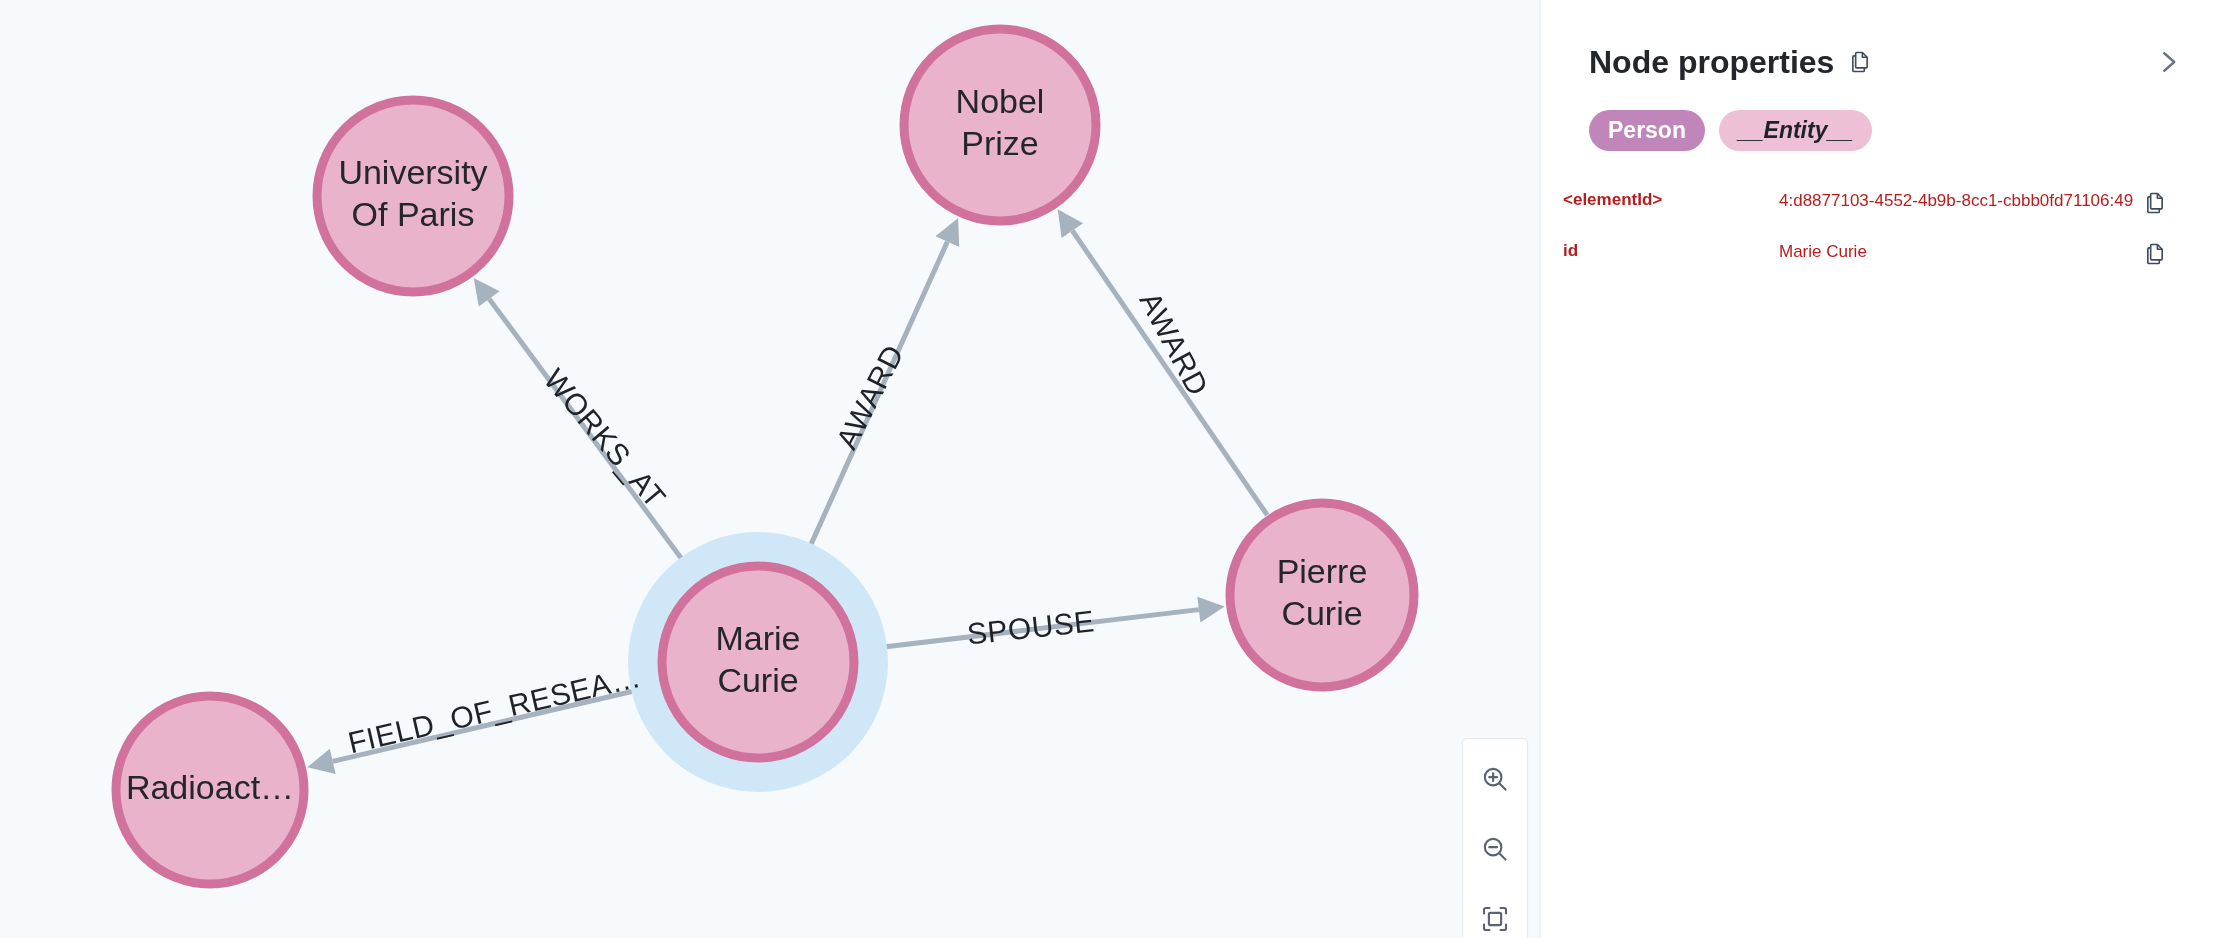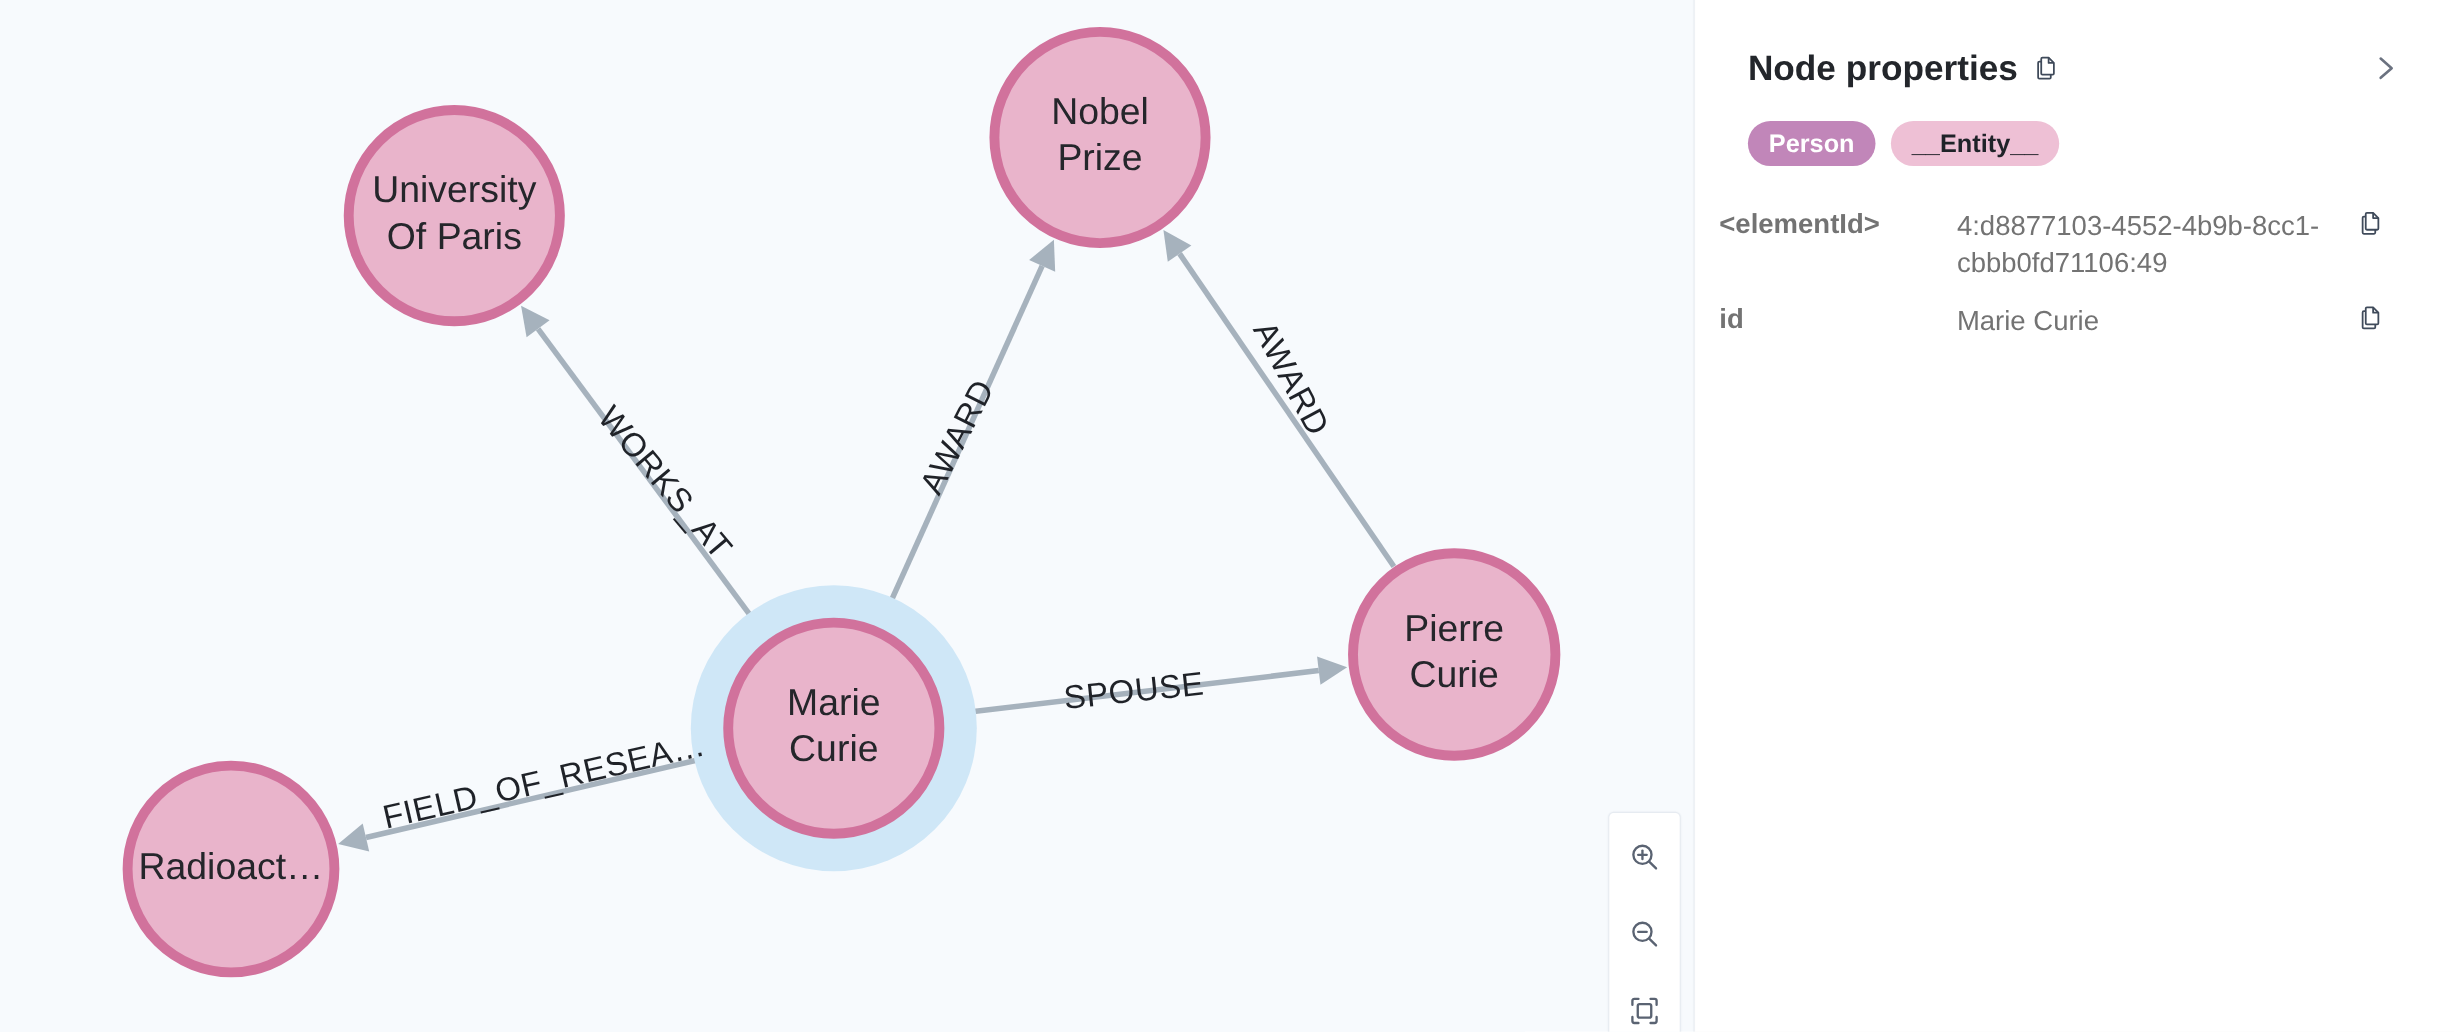--- a/index.html
+++ b/index.html
@@ -153,22 +153,22 @@
 
   #props-table {
     margin-top: 30px;
     width: 100%;
     border-collapse: collapse;
   }
   #props-table tr.zebra { background: #f6f7f9; }
   #props-table td {
     padding: 9px 0 11px 0;
     vertical-align: top;
-    font-size: 25px;
-    color: #737373;
+    font-size: 17px;
+    color: #b91c1c;
   }
   td.prop-key {
     font-weight: bold;
     width: 216px;
     padding-left: 26px;
     white-space: nowrap;
   }
   td.prop-val {
     padding-right: 10px;
     line-height: 1.32;
@@ -278,21 +278,21 @@
         </span>
         <span id="panel-collapse">
           <svg width="30" height="30" viewBox="0 0 24 24" fill="none" stroke="#6b7280" stroke-width="1.9" stroke-linecap="round" stroke-linejoin="round">
             <polyline points="9,5 17,12 9,19"></polyline>
           </svg>
         </span>
       </div>
 
       <div id="chips">
           <span class="chip" style="background: rgb(193, 134, 185); color: rgb(255, 255, 255);">Person</span>
-          <span class="chip" style="background: rgb(238, 192, 213); color: rgb(31, 34, 40);">__Entity__</span>
+          <span class="chip" style="background: rgb(238, 192, 213); color: rgb(31, 34, 40); font-style: italic;">__Entity__</span>
         </div>
 
       <table id="props-table">
         <tbody id="props-tbody">
             <tr>
               <td class="prop-key">&lt;elementId&gt;</td>
               <td class="prop-val">4:d8877103-4552-4b9b-8cc1-cbbb0fd71106:49</td>
               <td class="prop-copy"><span class="copy-ic"><svg width="26" height="26" viewBox="0 0 24 24" fill="none" stroke="#3f4a5a" stroke-width="1.5" stroke-linejoin="round">
   <path d="M9 3.2 h5.2 L18.6 7.6 V16.4 a1 1 0 0 1 -1 1 H9 a1 1 0 0 1 -1 -1 V4.2 a1 1 0 0 1 1 -1 z"></path>
   <path d="M14.2 3.2 V7.6 H18.6"></path>

